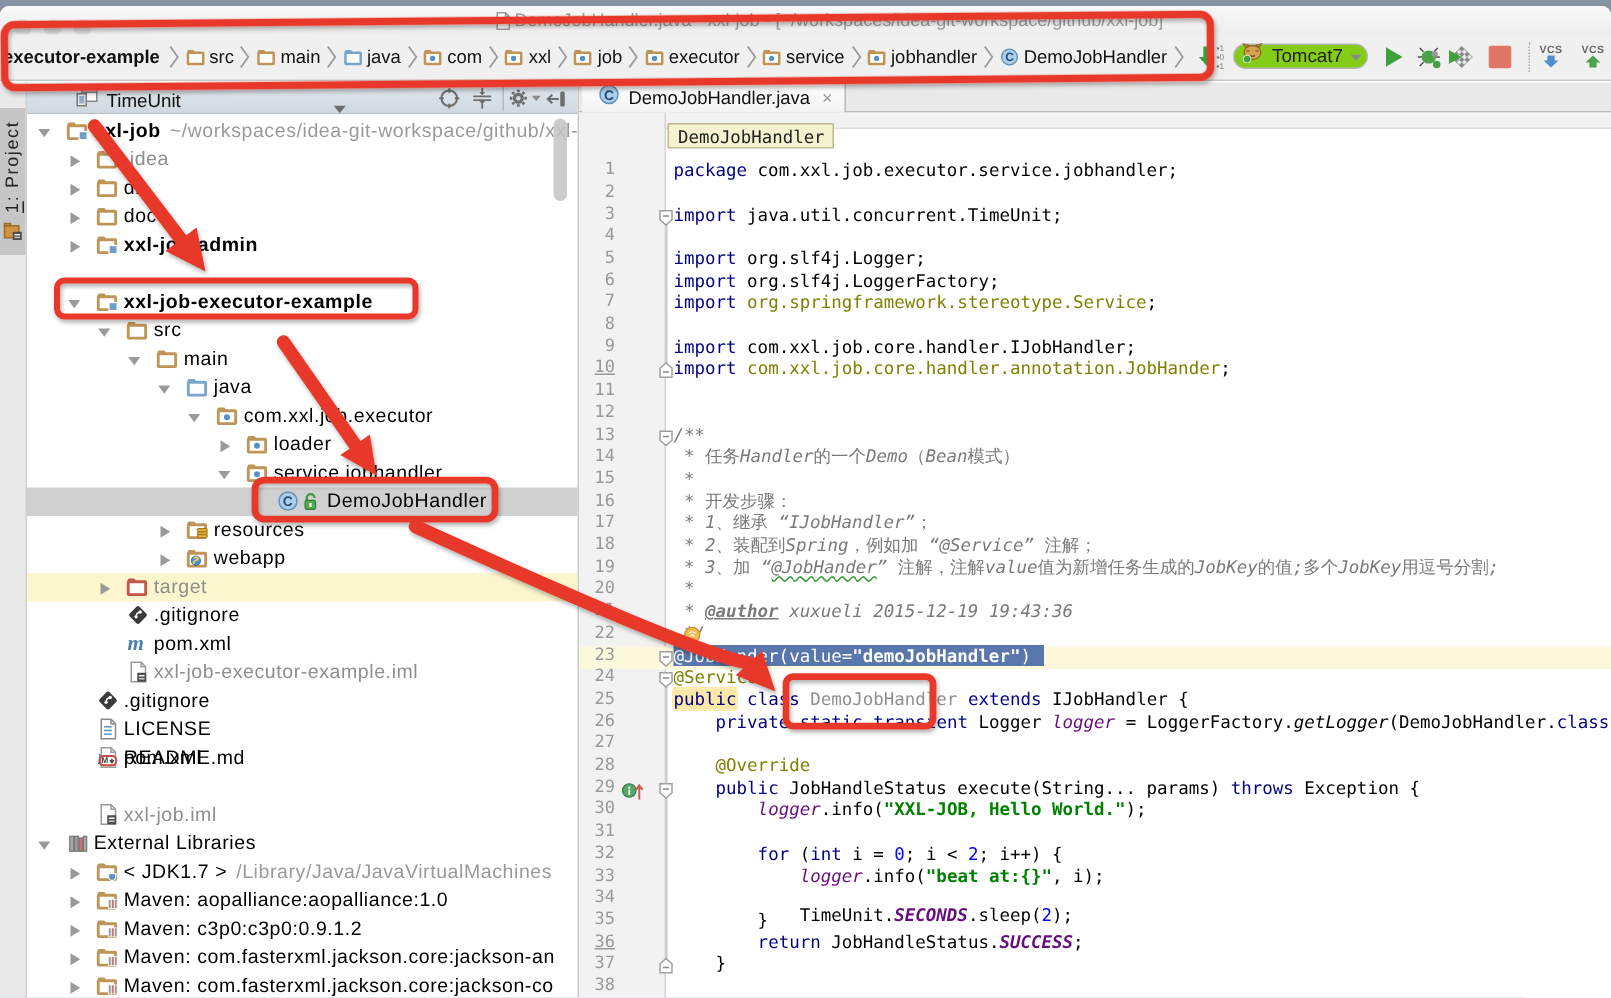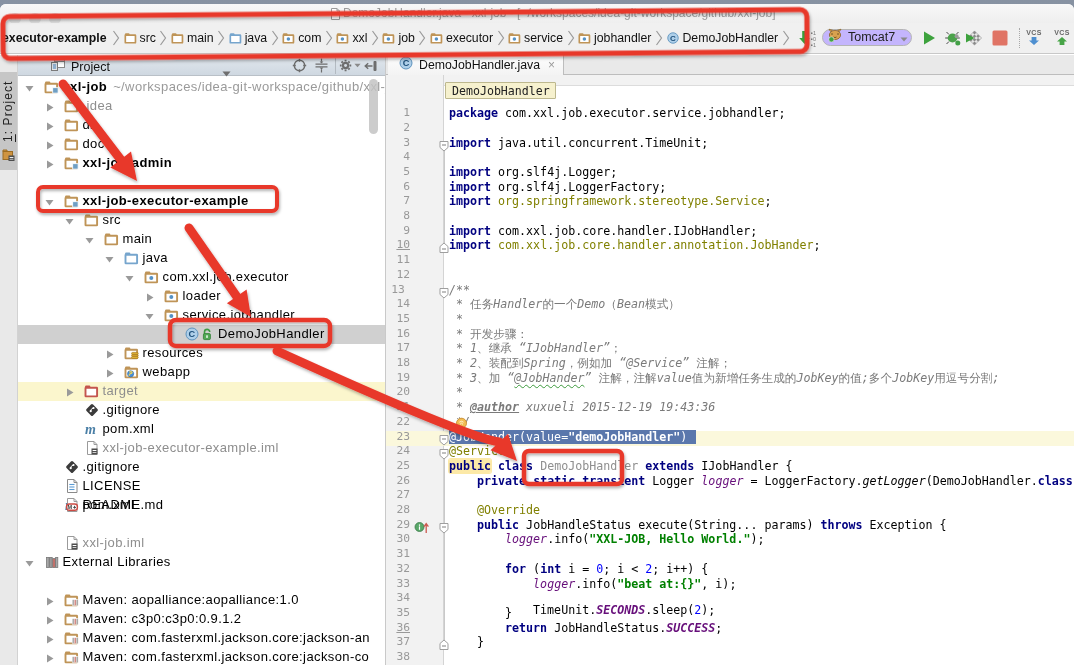--- a/index.html
+++ b/index.html
@@ -18,21 +18,21 @@
   #navbar{position:absolute;left:0;top:19px;width:1074px;height:30px;background:#f0f0f0;border-bottom:1px solid #c8c8c8;}
   #crumbs{position:absolute;left:2px;top:0;height:30px;display:flex;align-items:center;white-space:nowrap;}
   .crumb{display:flex;align-items:center;font-size:12.3px;color:#111;}
   .crumb .ci{margin-right:2px;display:inline-flex;width:14px;height:14px;align-items:center;justify-content:center;}
   .crumb-sep{margin:0 3.5px;display:inline-flex;}
   .crumb.first{font-weight:bold;margin-right:2px;}
   #nav-changes{position:absolute;left:799px;top:7px;display:flex;}
   
   #run-toolbar{position:absolute;left:0;top:0;width:1074px;height:30px;}
   #run-toolbar>*{position:absolute;}
-  #runcfg{display:flex;align-items:center;background:#c4b5fd;border:1px solid #b5b5b5;border-radius:8.5px;
+  #runcfg{display:flex;align-items:center;background:#84cc16;border:1px solid #b5b5b5;border-radius:8.5px;
           left:822px;top:5.5px;width:90px;height:17px;box-sizing:border-box;padding:0 0 0 5px;}
   #runcfg .lbl{font-size:12.5px;color:#222;margin:0 5px 0 4px;}
   .tbtn{display:inline-flex;align-items:center;justify-content:center;width:24px;height:24px;top:3px;}
   .tsep{width:1px;height:20px;border-left:1px dotted #a8a8a8;top:5px;left:1019px;}
   
   #stripe{position:absolute;left:0;top:51px;width:18px;height:610px;background:#e9e9e9;border-right:1px solid #d2d2d2;box-sizing:border-box;}
   #stripe-btn{position:absolute;left:0;top:17px;width:17px;height:98px;background:#c6c6c6;}
   #stripe-label{position:absolute;left:1px;top:6px;width:15px;height:64px;
      writing-mode:vertical-rl;transform:rotate(180deg);font-size:12px;color:#222;text-align:left;letter-spacing:.09em;}
   #stripe-icon{position:absolute;left:2px;top:76px;}
@@ -63,21 +63,21 @@
   #tab .lbl{font-size:12.3px;color:#111;margin:0 8px 0 5px;}
   #tab .x{color:#9b9b9b;font-size:12px;line-height:10px;}
   #crumbband{position:absolute;left:58px;top:20px;width:630px;height:11px;background:#f2f2f2;border-bottom:1px solid #dcdcdc;box-sizing:border-box;}
   #ctxbox{position:absolute;left:59px;top:27px;height:17px;background:#f6f1ce;border:1px solid #bdb88e;box-sizing:border-box;
           font-family:"DejaVu Sans Mono",monospace;font-size:11.6px;color:#222;padding:1px 5px 0 6px;border-radius:1px;}
   #gutter{position:absolute;left:0;top:20px;width:58px;height:590px;background:#f2f2f2;border-right:1px solid #d4d4d4;box-sizing:border-box;}
   #gutter-content{position:absolute;left:0;top:0;width:58px;height:610px;}
   .gnum{position:absolute;width:24px;text-align:right;font-family:"DejaVu Sans Mono",monospace;font-size:11.3px;color:#999;}
   #code{position:absolute;left:0px;top:0px;width:688px;height:610px;}
   .cline{position:absolute;left:63px;font-family:"DejaVu Sans Mono",monospace;font-size:11.65px;white-space:pre;color:#000;}
-  .k{color:#000080;font-weight:bold;}
+  .k{color:#000080;font-weight:normal;}
   .s{color:#008000;font-weight:bold;}
   .n{color:#0000ff;}
   .a{color:#808000;}
   .c{color:#7a7a7a;font-style:italic;}
   .ct{color:#7a7a7a;font-style:italic;font-weight:bold;text-decoration:underline;}
   .f{color:#660e7a;font-style:italic;}
   .sf{color:#660e7a;font-style:italic;font-weight:bold;}
   .sm{font-style:italic;}
   .gy{color:#8f8f8f;}
   .sq{text-decoration:underline wavy #3c9a3c 1px;text-underline-offset:2px;}
@@ -377,21 +377,21 @@
 
     <div id="panel">
       <div id="panel-header">
         <span id="panel-title">
           <span class="ci"><svg width="16" height="14" viewBox="0 0 16 14">
                 <rect x="4.5" y="1.5" width="10" height="8" fill="#fff" stroke="#8a8a8a" stroke-width="1"></rect>
                 <rect x="4.5" y="1.5" width="10" height="2" fill="#b9c6d8" stroke="#8a8a8a" stroke-width="1"></rect>
                 <rect x="1.5" y="4.5" width="6" height="8" fill="#e8e8e8" stroke="#7a7a7a" stroke-width="1"></rect>
                 <rect x="2.8" y="6" width="3.4" height="5" fill="#8faecc"></rect>
               </svg></span>
-          <span>Project</span>
+          <span>TimeUnit</span>
         </span>
         <span id="panel-caret"><svg width="9" height="6" viewBox="0 0 9 6">
               <path d="M0.5 0.5 L8.5 0.5 L4.5 5.5 z" fill="#6e6e6e"></path>
             </svg></span>
         <span class="ph-icons">
           <span class="hb">
               <svg width="15" height="15" viewBox="0 0 15 15">
                 <circle cx="7.5" cy="7.5" r="5.2" fill="none" stroke="#6e6e6e" stroke-width="1.4"></circle>
                 <g stroke="#6e6e6e" stroke-width="1.4">
                   <path d="M7.5 0.8 v3 M7.5 11.2 v3 M0.8 7.5 h3 M11.2 7.5 h3"></path>
@@ -685,20 +685,31 @@
               </svg></span>
             <span class="tico" style="left:26px"><svg width="16" height="16" viewBox="0 0 16 16">
                 <g stroke-width=".8" stroke="#777">
                   <rect x="2.5" y="3.5" width="2.6" height="10" fill="#a8a8a8"></rect>
                   <rect x="5.6" y="3.5" width="2.6" height="10" fill="#9a9a9a"></rect>
                   <rect x="8.7" y="4.6" width="2.6" height="8.9" fill="#c9706a"></rect>
                   <rect x="11.6" y="3.5" width="2.2" height="10" fill="#a8a8a8"></rect>
                 </g>
               </svg></span>
             <span class="tlab  " style="left:44.5px">External Libraries</span>
+          </div>
+          <div class="trow" style="top: 495.5px;">
+            <span class="arr" style="left:25.5px"><svg width="11" height="11" viewBox="0 0 11 11">
+                <path d="M3 1.5 L9.5 5.5 L3 9.5 z" fill="#9a9a9a"></path>
+              </svg></span>
+            <span class="tico" style="left:46px"><svg width="16" height="16" viewBox="0 0 16 16">
+                <path d="M1.1 5.5 V3.6 q0-1 1-1 h3.2 q1 0 1 1 V5.5 z" fill="#bf9457"></path>
+          <rect x="1.5" y="4.8" width="11.6" height="8.6" rx="0.4" fill="#fff" stroke="#bf9457" stroke-width="1.9"></rect>
+                <path d="M8.4 9.4 h4.8 v2.1 a2.4 2.4 0 0 1 -4.8 0 z" fill="#5591c4" stroke="#fff" stroke-width=".7"></path>
+              </svg></span>
+            <span class="tlab  " style="left:64.5px">&lt; JDK1.7 &gt;<span class="suffix">/Library/Java/JavaVirtualMachines</span></span>
           </div>
           <div class="trow" style="top: 514.5px;">
             <span class="arr" style="left:25.5px"><svg width="11" height="11" viewBox="0 0 11 11">
                 <path d="M3 1.5 L9.5 5.5 L3 9.5 z" fill="#9a9a9a"></path>
               </svg></span>
             <span class="tico" style="left:46px"><svg width="16" height="16" viewBox="0 0 16 16">
                 <path d="M1.1 5.5 V3.6 q0-1 1-1 h3.2 q1 0 1 1 V5.5 z" fill="#bf9457"></path>
           <rect x="1.5" y="4.8" width="11.6" height="8.6" rx="0.4" fill="#fff" stroke="#bf9457" stroke-width="1.9"></rect>
                 <g stroke-width=".5" stroke="#fff">
                   <rect x="8.2" y="7.6" width="1.9" height="6" fill="#9a9a9a"></rect>
@@ -778,21 +789,21 @@
           <div class="gnum" style="top: 80.5px; line-height: 14.7px;">3</div>
           <div class="gnum" style="top: 95.2px; line-height: 14.7px;">4</div>
           <div class="gnum" style="top: 109.9px; line-height: 14.7px;">5</div>
           <div class="gnum" style="top: 124.6px; line-height: 14.7px;">6</div>
           <div class="gnum" style="top: 139.3px; line-height: 14.7px;">7</div>
           <div class="gnum" style="top: 154px; line-height: 14.7px;">8</div>
           <div class="gnum" style="top: 168.7px; line-height: 14.7px;">9</div>
           <div class="gnum" style="top: 183.4px; line-height: 14.7px; text-decoration: underline;">10</div>
           <div class="gnum" style="top: 198.1px; line-height: 14.7px;">11</div>
           <div class="gnum" style="top: 212.8px; line-height: 14.7px;">12</div>
-          <div class="gnum" style="top: 227.5px; line-height: 14.7px; text-align: center;">13</div>
+          <div class="gnum" style="top: 227.5px; line-height: 14.7px;">13</div>
           <div class="gnum" style="top: 242.2px; line-height: 14.7px;">14</div>
           <div class="gnum" style="top: 256.9px; line-height: 14.7px;">15</div>
           <div class="gnum" style="top: 271.6px; line-height: 14.7px;">16</div>
           <div class="gnum" style="top: 286.3px; line-height: 14.7px;">17</div>
           <div class="gnum" style="top: 301px; line-height: 14.7px;">18</div>
           <div class="gnum" style="top: 315.7px; line-height: 14.7px;">19</div>
           <div class="gnum" style="top: 330.4px; line-height: 14.7px;">20</div>
           <div class="gnum" style="top: 345.1px; line-height: 14.7px;">21</div>
           <div class="gnum" style="top: 359.8px; line-height: 14.7px;">22</div>
           <div class="gnum" style="top: 374.5px; line-height: 14.7px;">23</div>

